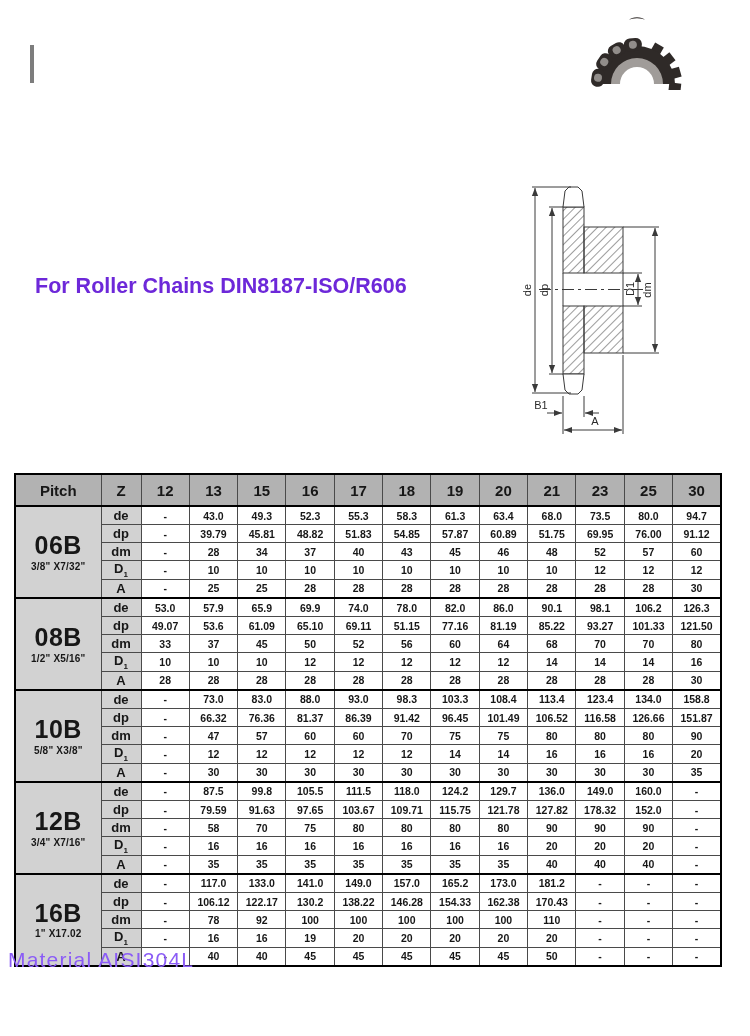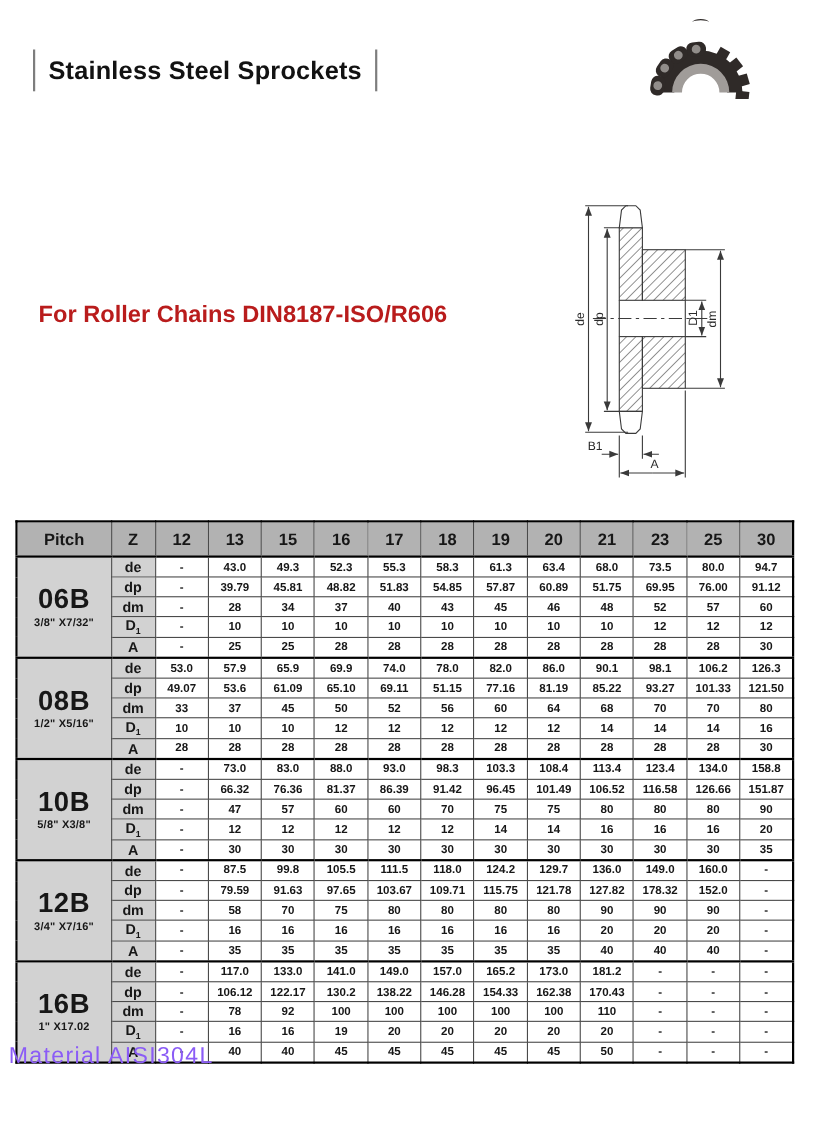--- a/index.html
+++ b/index.html
@@ -10,21 +10,21 @@
   .title-wrap{position:absolute;left:30px;top:45px;display:flex;align-items:center;}
   .vbar{width:2px;height:38px;background:#7d7d7d;}
   .page-title{font-size:23px;font-weight:bold;color:#121212;margin:0 12px;letter-spacing:0.2px;white-space:nowrap;}
 
   
   .logo{position:absolute;left:583px;top:12px;width:134px;text-align:center;}
   .logo svg{display:block;margin:0 auto;}
   .logo-text{font-size:30px;font-weight:bold;font-style:italic;color:#ED8B31;line-height:1;margin-top:-4px;letter-spacing:0px;}
 
   
-  .section-heading{position:absolute;left:35px;top:274px;font-size:21.5px;font-weight:bold;color:#b91c1c;white-space:nowrap;}
+  .section-heading{position:absolute;left:35px;top:274px;font-size:21.5px;font-weight:bold;color:#6d28d9;white-space:nowrap;}
 
   
   .diagram{position:absolute;left:483px;top:163px;}
   .diagram text{font-family:"Liberation Sans",sans-serif;font-size:11px;fill:#2a2a2a;}
 
   
   .spec-table{position:absolute;left:14px;top:473px;width:708px;border-collapse:collapse;
               table-layout:fixed;border:2px solid #000;}
   .spec-table th,.spec-table td{border:1px solid #4a4a4a;padding:0;text-align:center;
               vertical-align:middle;font-weight:bold;color:#171717;overflow:hidden;}
@@ -40,21 +40,20 @@
   
   .material{position:absolute;left:8px;top:948px;font-size:21px;color:#8b5cf6;letter-spacing:1.2px;font-weight:400;}
 </style>
 </head>
 <body>
 
 <div class="page">
 
   <div class="title-wrap">
     <span class="vbar"></span>
-    <h1 class="page-title">Stainless Steel Sprockets</h1>
     <span class="vbar"></span>
   </div>
 
   <div class="logo">
     <svg width="130" height="78" viewBox="0 0 130 78">
 
       <path d="M44,8 A9,5 0 0 1 60,8 A9,3 0 0 0 44,8 Z" fill="#2f2a28"></path>
 
       <g fill="#2f2a28">
         <g transform="translate(52,72) rotate(30)">

